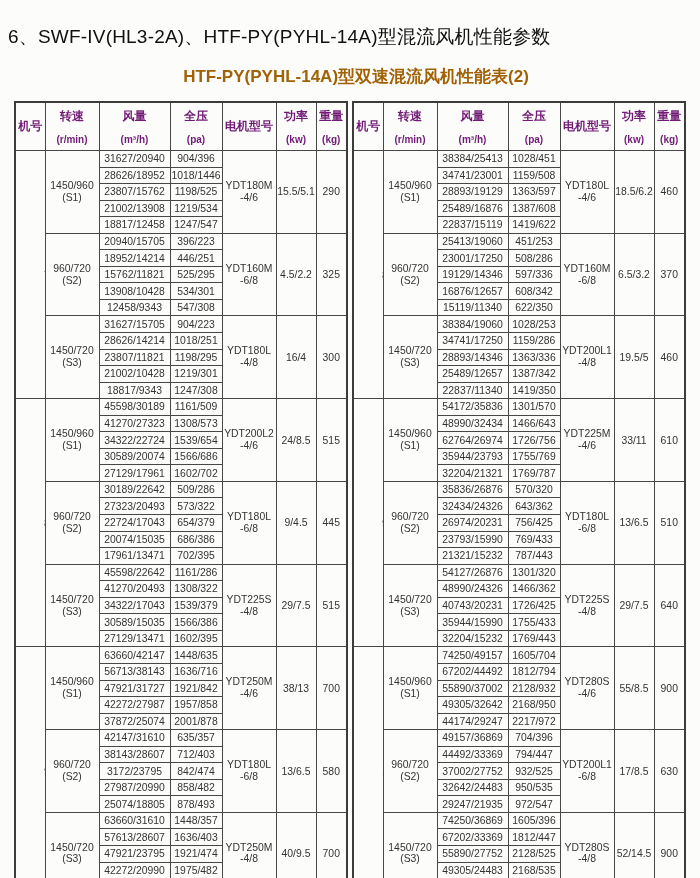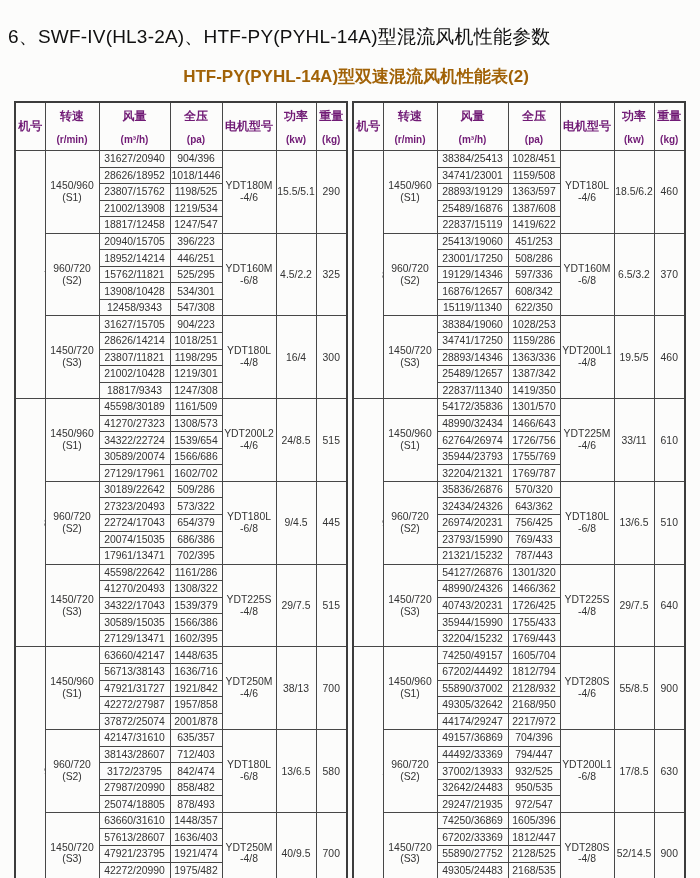--- a/index.html
+++ b/index.html
@@ -657,21 +657,21 @@
             <div>-6/8</div>
           </td>
           <td rowspan="5">17/8.5</td>
           <td rowspan="5">630</td>
         </tr>
         <tr>
           <td>44492/33369</td>
           <td>794/447</td>
         </tr>
         <tr>
-          <td>37002/13933</td>
+          <td>37002/27752</td>
           <td>932/525</td>
         </tr>
         <tr>
           <td>32642/24483</td>
           <td>950/535</td>
         </tr>
         <tr>
           <td>29247/21935</td>
           <td>972/547</td>
         </tr>

